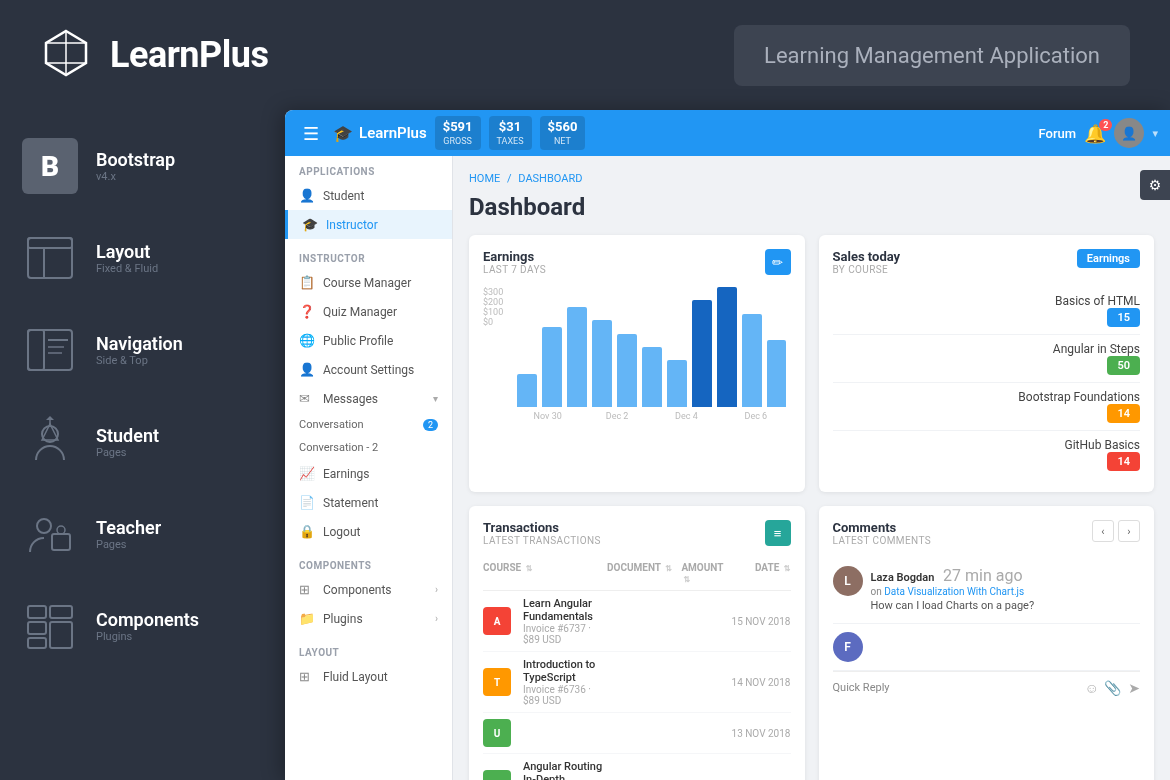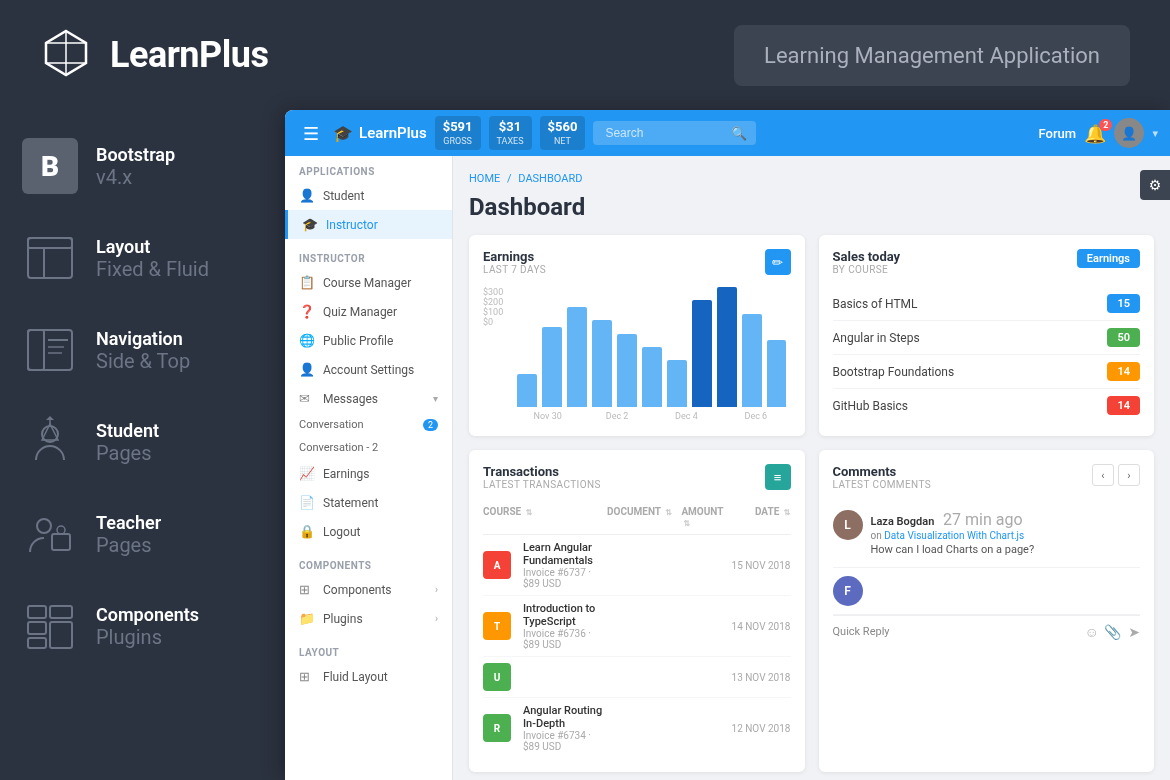--- a/index.html
+++ b/index.html
@@ -71,21 +71,21 @@
       justify-content: center;
     }
 
     .sidebar-text-group { display: flex; flex-direction: column; }
     .sidebar-label-primary {
       font-size: 18px;
       font-weight: 600;
       color: #ffffff;
     }
     .sidebar-label-secondary {
-      font-size: 20px;
+      font-size: 11px;
       color: #6b7585;
     }
 
     
     .sidebar-item-bootstrap .sidebar-icon-box {
       width: 56px;
       height: 56px;
       background: #5a6270;
       border-radius: 6px;
       display: flex;
@@ -387,26 +387,27 @@
       font-weight: 600;
       color: #fff;
     }
     .badge-blue { background: #2196f3; }
     .badge-green { background: #4caf50; }
     .badge-orange { background: #ff9800; }
     .badge-red { background: #f44336; }
 
     .sales-row {
       display: flex;
-      align-items: center;
+      align-items: flex-end;
       justify-content: space-between;
       padding: 7px 0;
       border-bottom: 1px solid #f0f2f5;
       font-size: 12px;
       color: #444;
+      flex-direction: column;
     }
     .sales-row:last-child { border-bottom: none; }
 
     
     .transactions-card {
       grid-column: 1;
     }
     .table-header-row {
       display: flex;
       font-size: 10px;
@@ -642,24 +643,20 @@
         <span class="stat-lbl">GROSS</span>
       </div>
       <div class="nav-stat">
         <span class="stat-val">$31</span>
         <span class="stat-lbl">TAXES</span>
       </div>
       <div class="nav-stat">
         <span class="stat-val">$560</span>
         <span class="stat-lbl">NET</span>
       </div>
-      <div class="nav-search-wrap">
-        <input type="text" placeholder="Search" style="">
-        <span class="search-icon-nav">🔍</span>
-      </div>
       <div class="nav-spacer"></div>
       <span class="nav-forum">Forum</span>
       <div class="nav-bell-wrap">
         🔔
         <span class="nav-badge">2</span>
       </div>
       <div class="nav-avatar">
         <span>👤</span>
       </div>
       <span class="nav-chevron">▾</span>

